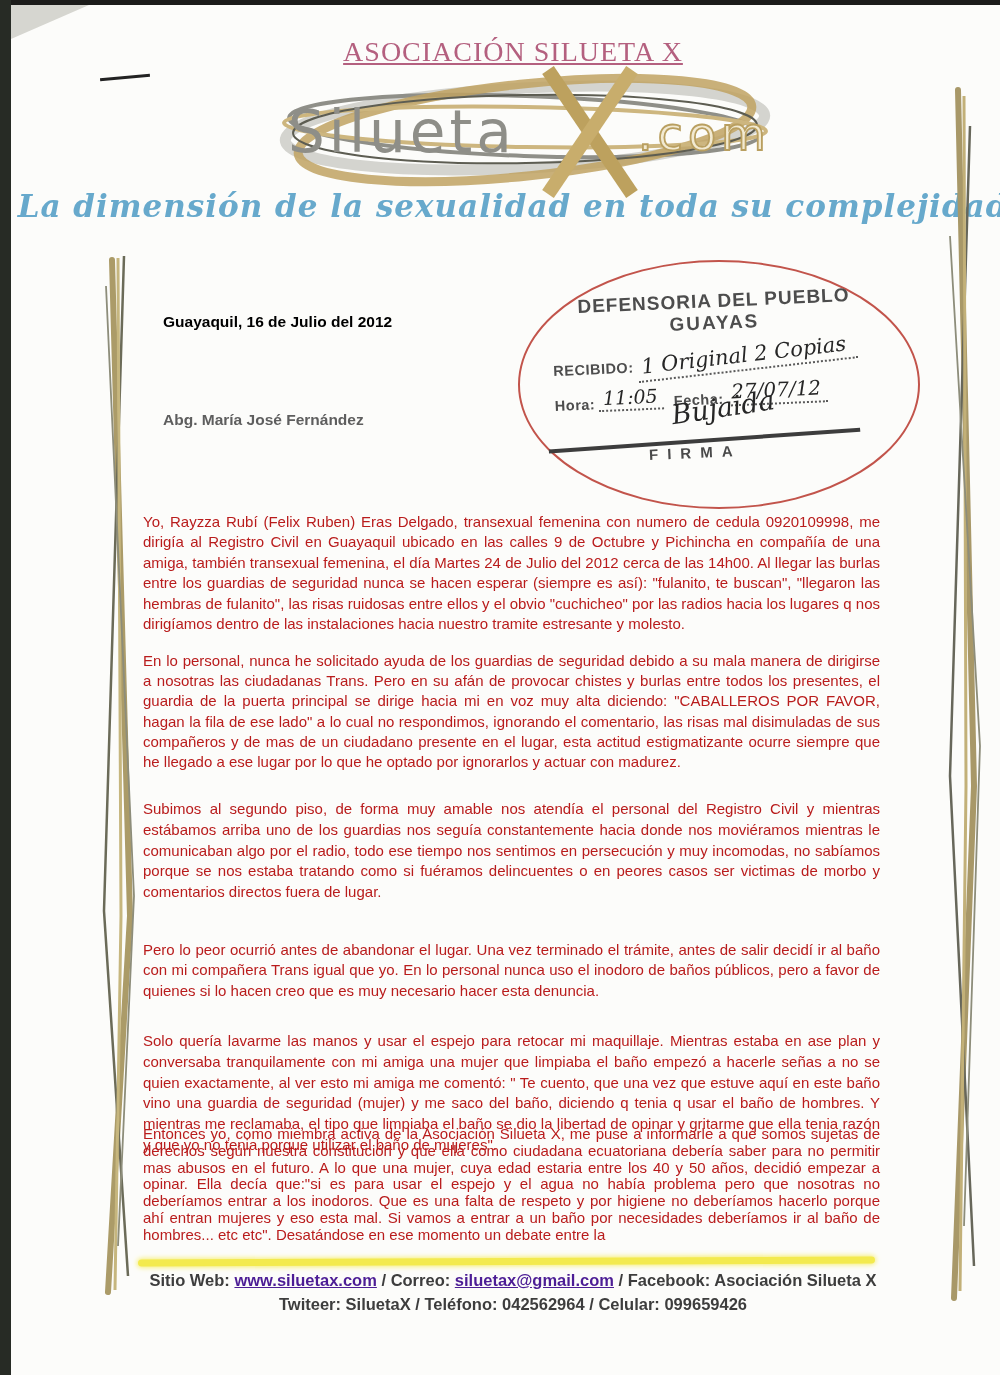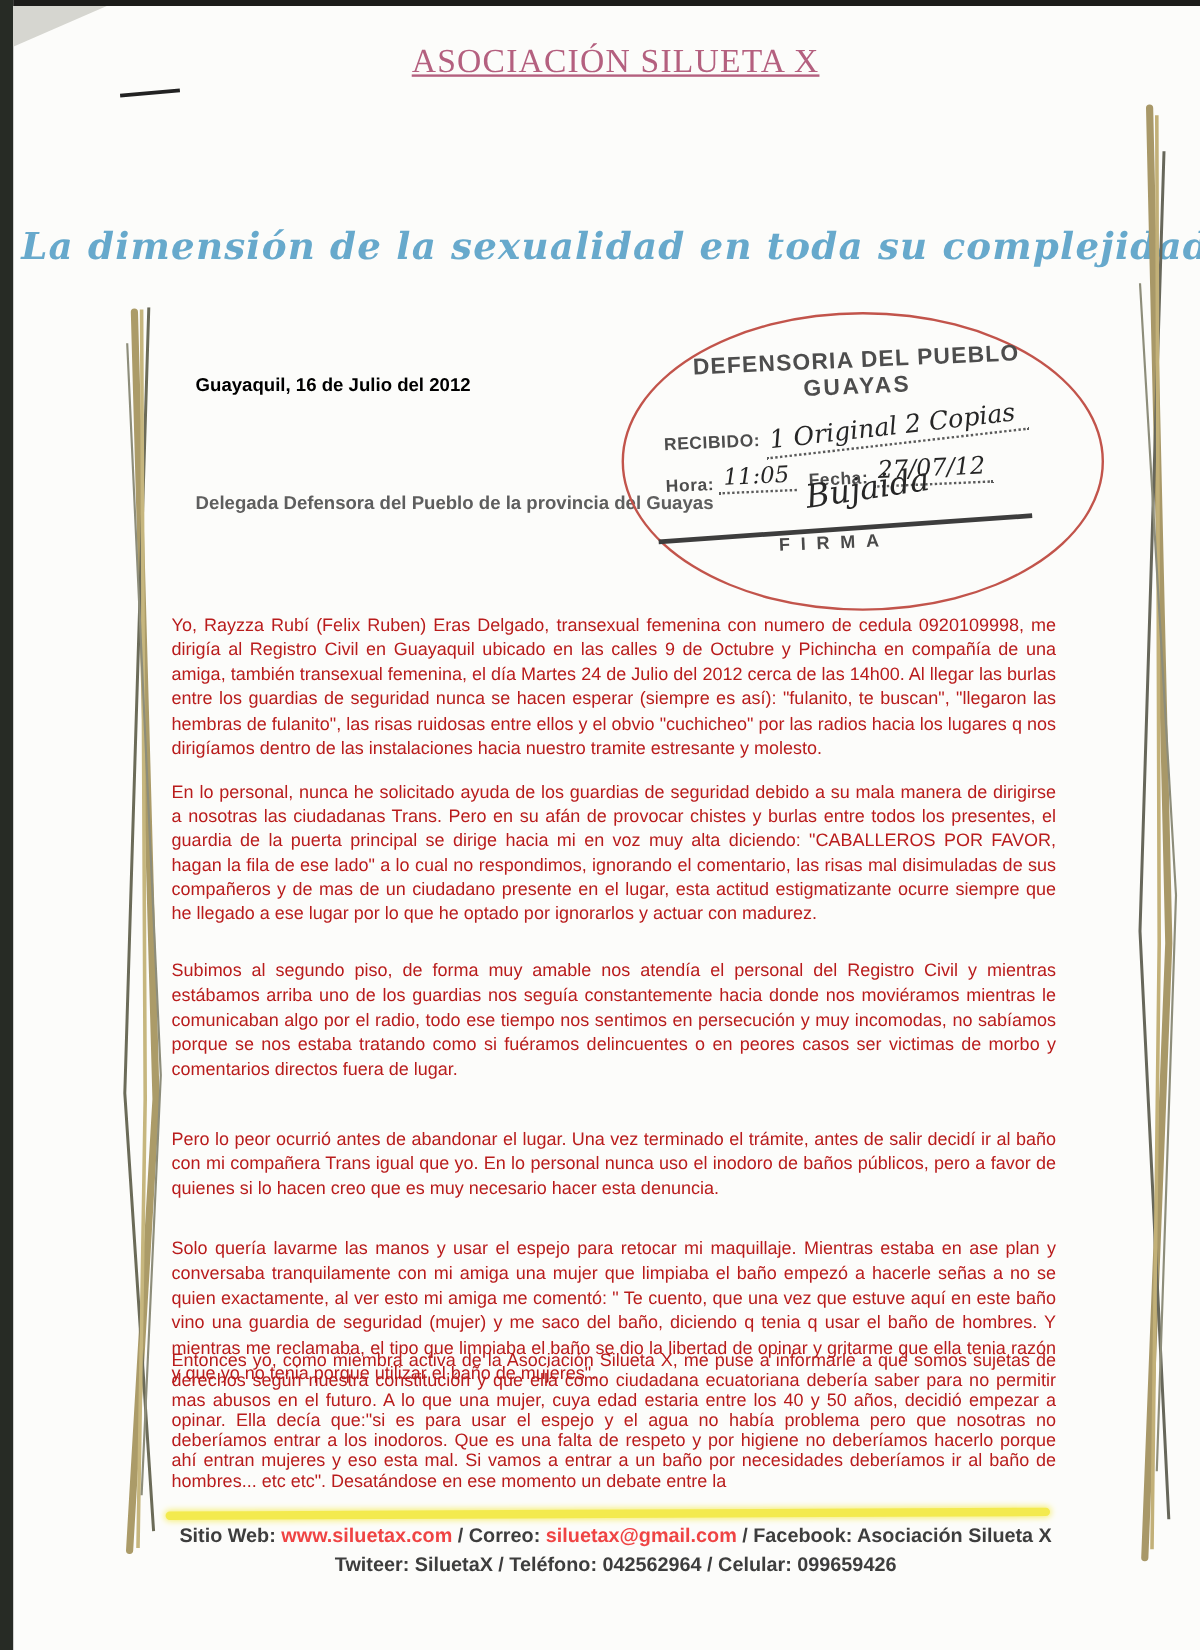--- a/index.html
+++ b/index.html
@@ -61,36 +61,49 @@
   .stamp-sigline{position:absolute;top:178px;left:28px;width:312px;height:4px;
         background:#3d3d3d;transform:rotate(-1.5deg);}
   .stamp-firma{position:absolute;top:183px;left:128px;font-size:15px;font-weight:bold;
         letter-spacing:9px;color:#4a4a4a;}
   
   .footer-highlight{position:absolute;left:138px;top:1258px;width:737px;height:7px;
         background:#f3ea4e;border-radius:4px;transform:rotate(-0.25deg);
         box-shadow:0 0 5px 1px #f6ee6e;}
   .footer{position:absolute;top:1269px;left:0;width:100%;text-align:center;
         font-size:16.5px;font-weight:bold;color:#3d3d3d;line-height:23.5px;}
-  .footer a, .footer .ulink{color:#ef4444;}
+  .footer a, .footer .ulink{color:#4c1d95;text-decoration:underline;}
 </style>
 </head>
 <body>
 
 <div class="page">
 
   <div class="edge-left"></div>
   <div class="edge-top"></div>
   <div class="edge-right"></div>
   <div class="corner-fold"></div>
   <div class="stray-line"></div>
   <div class="speck"></div>
 
   <div class="org-title">ASOCIACIÓN SILUETA X</div>
 
+  <div class="logo-wrap">
+    <svg width="490" height="120" viewBox="0 0 490 120">
+      <ellipse cx="245" cy="56" rx="240" ry="40" fill="none" stroke="#b3b3ab" stroke-width="11" opacity="0.55" transform="rotate(-3 245 56)"></ellipse>
+      <ellipse cx="245" cy="54" rx="236" ry="30" fill="none" stroke="#8f8f88" stroke-width="4" transform="rotate(2 245 54)"></ellipse>
+      <ellipse cx="245" cy="58" rx="228" ry="46" fill="none" stroke="#bfa262" stroke-width="9" opacity="0.85" transform="rotate(-6 245 58)"></ellipse>
+      <ellipse cx="245" cy="55" rx="241" ry="20" fill="none" stroke="#cdb67f" stroke-width="4" transform="rotate(1 245 55)"></ellipse>
+      <ellipse cx="245" cy="57" rx="232" ry="34" fill="none" stroke="#5d5d52" stroke-width="2" transform="rotate(-1 245 57)"></ellipse>
+      <line x1="268" y1="-2" x2="352" y2="122" stroke="#bda15e" stroke-width="14"></line>
+      <line x1="352" y1="-2" x2="268" y2="122" stroke="#c8ad6c" stroke-width="14"></line>
+      <text x="8" y="80" font-family="DejaVu Sans, sans-serif" font-size="58" letter-spacing="4" fill="#8e8e88">Silueta</text>
+      <text x="358" y="78" font-family="DejaVu Sans, sans-serif" font-size="46" letter-spacing="5" fill="#f2ead2" stroke="#b99f60" stroke-width="1.8">.com</text>
+    </svg>
+  </div>
 
   <div class="tagline">La dimensión de la sexualidad en toda su complejidad</div>
 
   <div class="ribbon-left">
     <svg width="62" height="1040" viewBox="0 0 62 1040">
       <polyline points="24,4 42,660 20,1036" fill="none" stroke="#ab9b68" stroke-width="6" stroke-linecap="round"></polyline>
       <polyline points="36,0 16,655 40,1020" fill="none" stroke="#6b6b58" stroke-width="2.5"></polyline>
       <polyline points="30,2 33,660 27,1034" fill="none" stroke="#c6b67e" stroke-width="3"></polyline>
       <polyline points="18,30 46,640 30,990" fill="none" stroke="#8d8d7a" stroke-width="1.8"></polyline>
     </svg>
@@ -100,21 +113,21 @@
       <polyline points="28,4 44,700 24,1212" fill="none" stroke="#a89868" stroke-width="6" stroke-linecap="round"></polyline>
       <polyline points="40,40 20,690 44,1180" fill="none" stroke="#67675a" stroke-width="2.5"></polyline>
       <polyline points="34,10 36,700 30,1205" fill="none" stroke="#c2b078" stroke-width="3"></polyline>
       <polyline points="20,150 50,660 34,1140" fill="none" stroke="#8d8d7a" stroke-width="1.8"></polyline>
     </svg>
   </div>
 
   <div class="date-line">Guayaquil, 16 de Julio del 2012</div>
 
   <div class="recipient">
-    <div>Delegada Defensora del Pueblo de la provincia del Guayas</div>
+    <div>Abg. María José Fernández</div>
   </div>
 
   <div class="stamp">
     <div class="stamp-ellipse"></div>
     <div class="stamp-content">
       <div class="stamp-org1">DEFENSORIA DEL PUEBLO</div>
       <div class="stamp-org2">GUAYAS</div>
       <div class="stamp-row row-recibido">
         <span class="stamp-label">RECIBIDO:</span>
         <span class="hand hand-recibido">1 Original 2 Copias</span>

